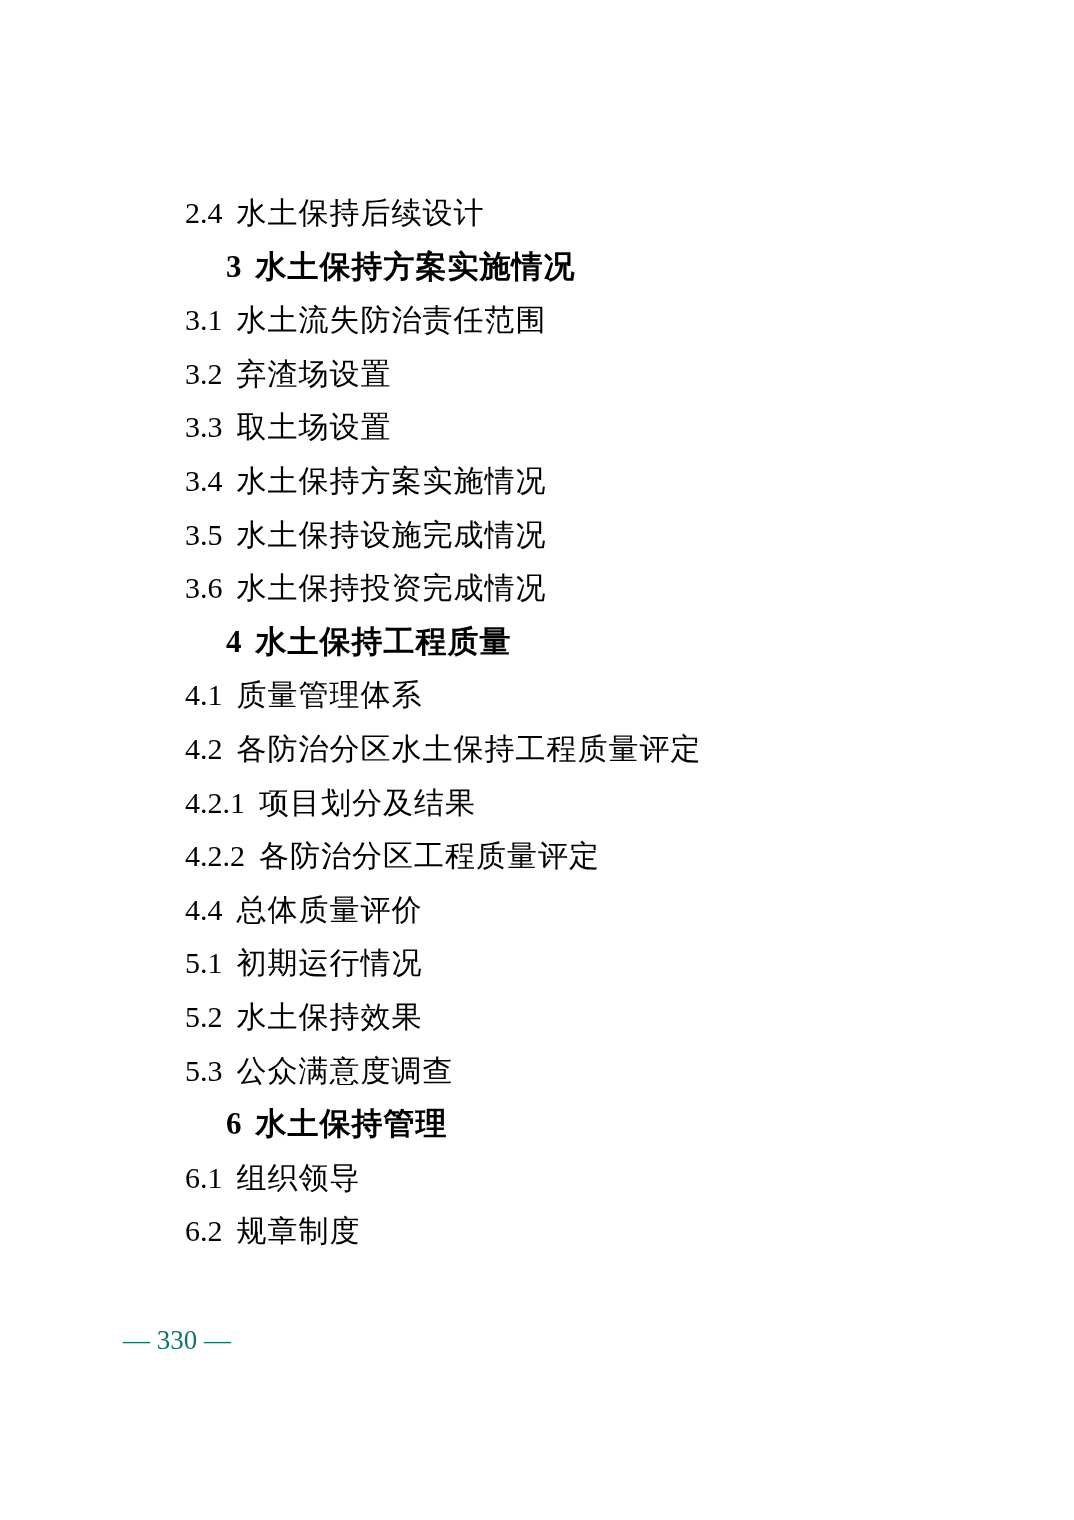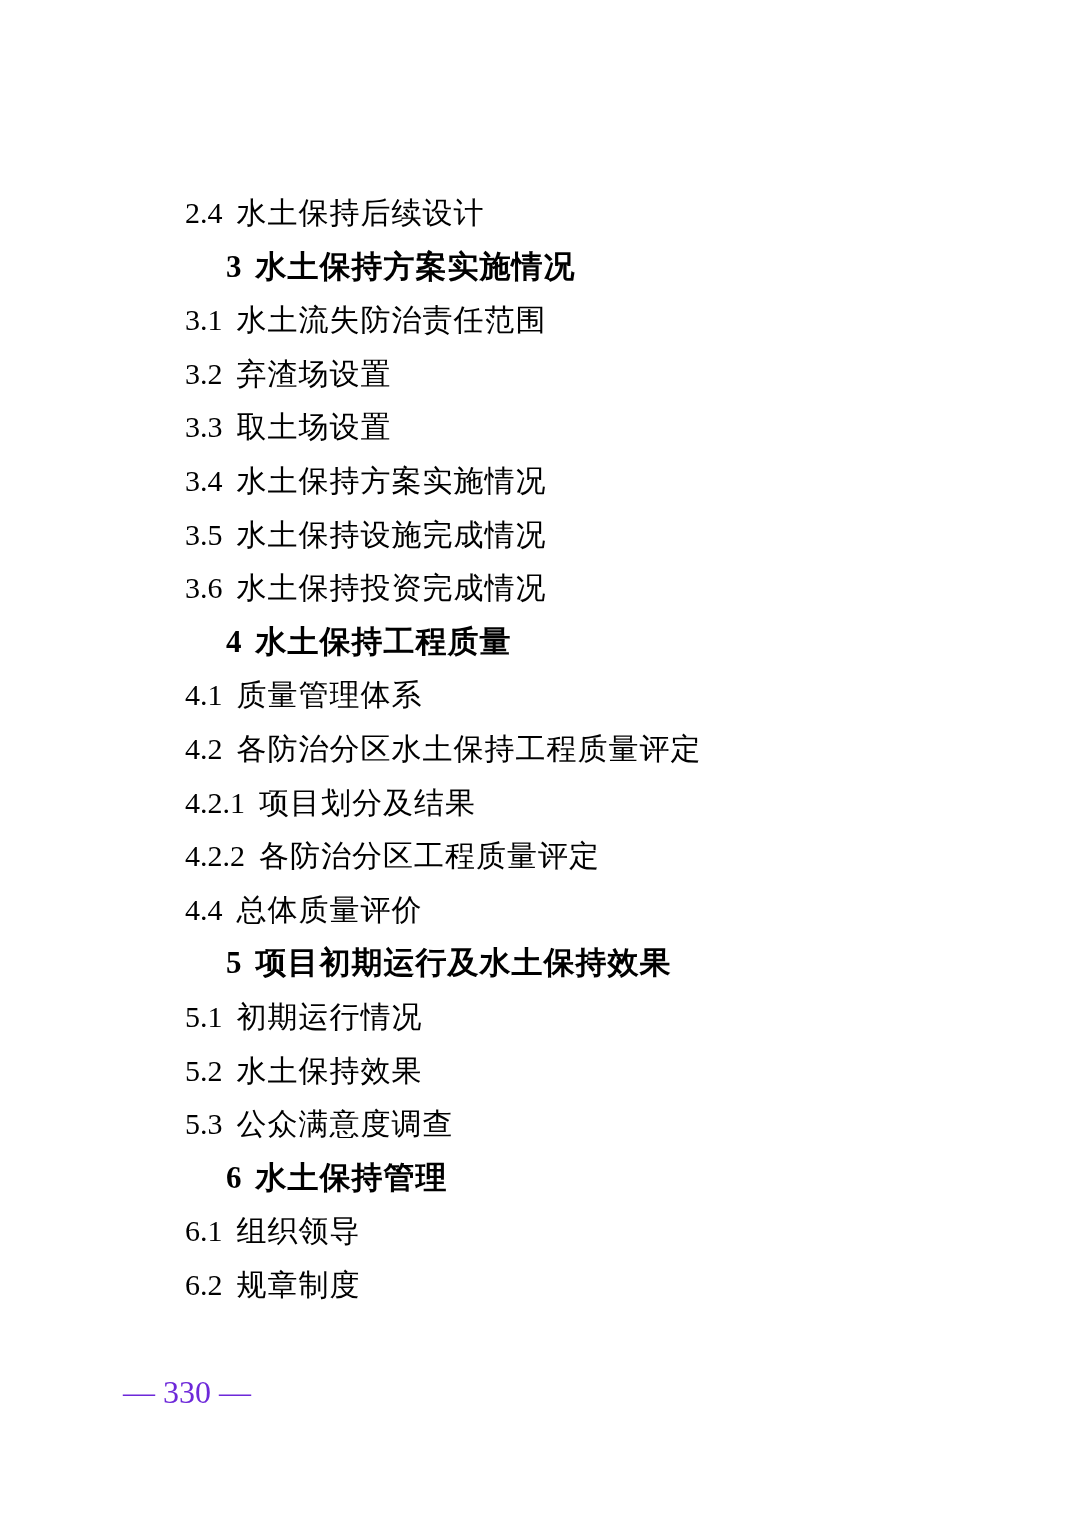--- a/index.html
+++ b/index.html
@@ -41,25 +41,25 @@
   }
   .toc-item.chapter .toc-num {
     font-weight: 700;
   }
   .toc-title {
     letter-spacing: 1px;
   }
   .page-number {
     position: absolute;
     left: 123px;
-    top: 1376px;
-    font-size: 32px;
+    top: 1324px;
+    font-size: 27px;
     line-height: 32px;
     font-family: "Liberation Serif", "DejaVu Serif", serif;
-    color: #6d28d9;
+    color: #0f766e;
     white-space: nowrap;
   }
 </style>
 </head>
 <body>
 
 <div class="page">
   <div class="toc" id="toc-list">
   <div class="toc-item entry">
     <span class="toc-num">2.4</span><span class="toc-title">水土保持后续设计</span>
@@ -111,23 +111,20 @@
 
   <div class="toc-item entry">
     <span class="toc-num">4.2.2</span><span class="toc-title">各防治分区工程质量评定</span>
   </div>
 
 
   <div class="toc-item entry">
     <span class="toc-num">4.4</span><span class="toc-title">总体质量评价</span>
   </div>
 
-  <div class="toc-item chapter">
-    <span class="toc-num">5</span><span class="toc-title">项目初期运行及水土保持效果</span>
-  </div>
 
   <div class="toc-item entry">
     <span class="toc-num">5.1</span><span class="toc-title">初期运行情况</span>
   </div>
 
   <div class="toc-item entry">
     <span class="toc-num">5.2</span><span class="toc-title">水土保持效果</span>
   </div>
 
   <div class="toc-item entry">

